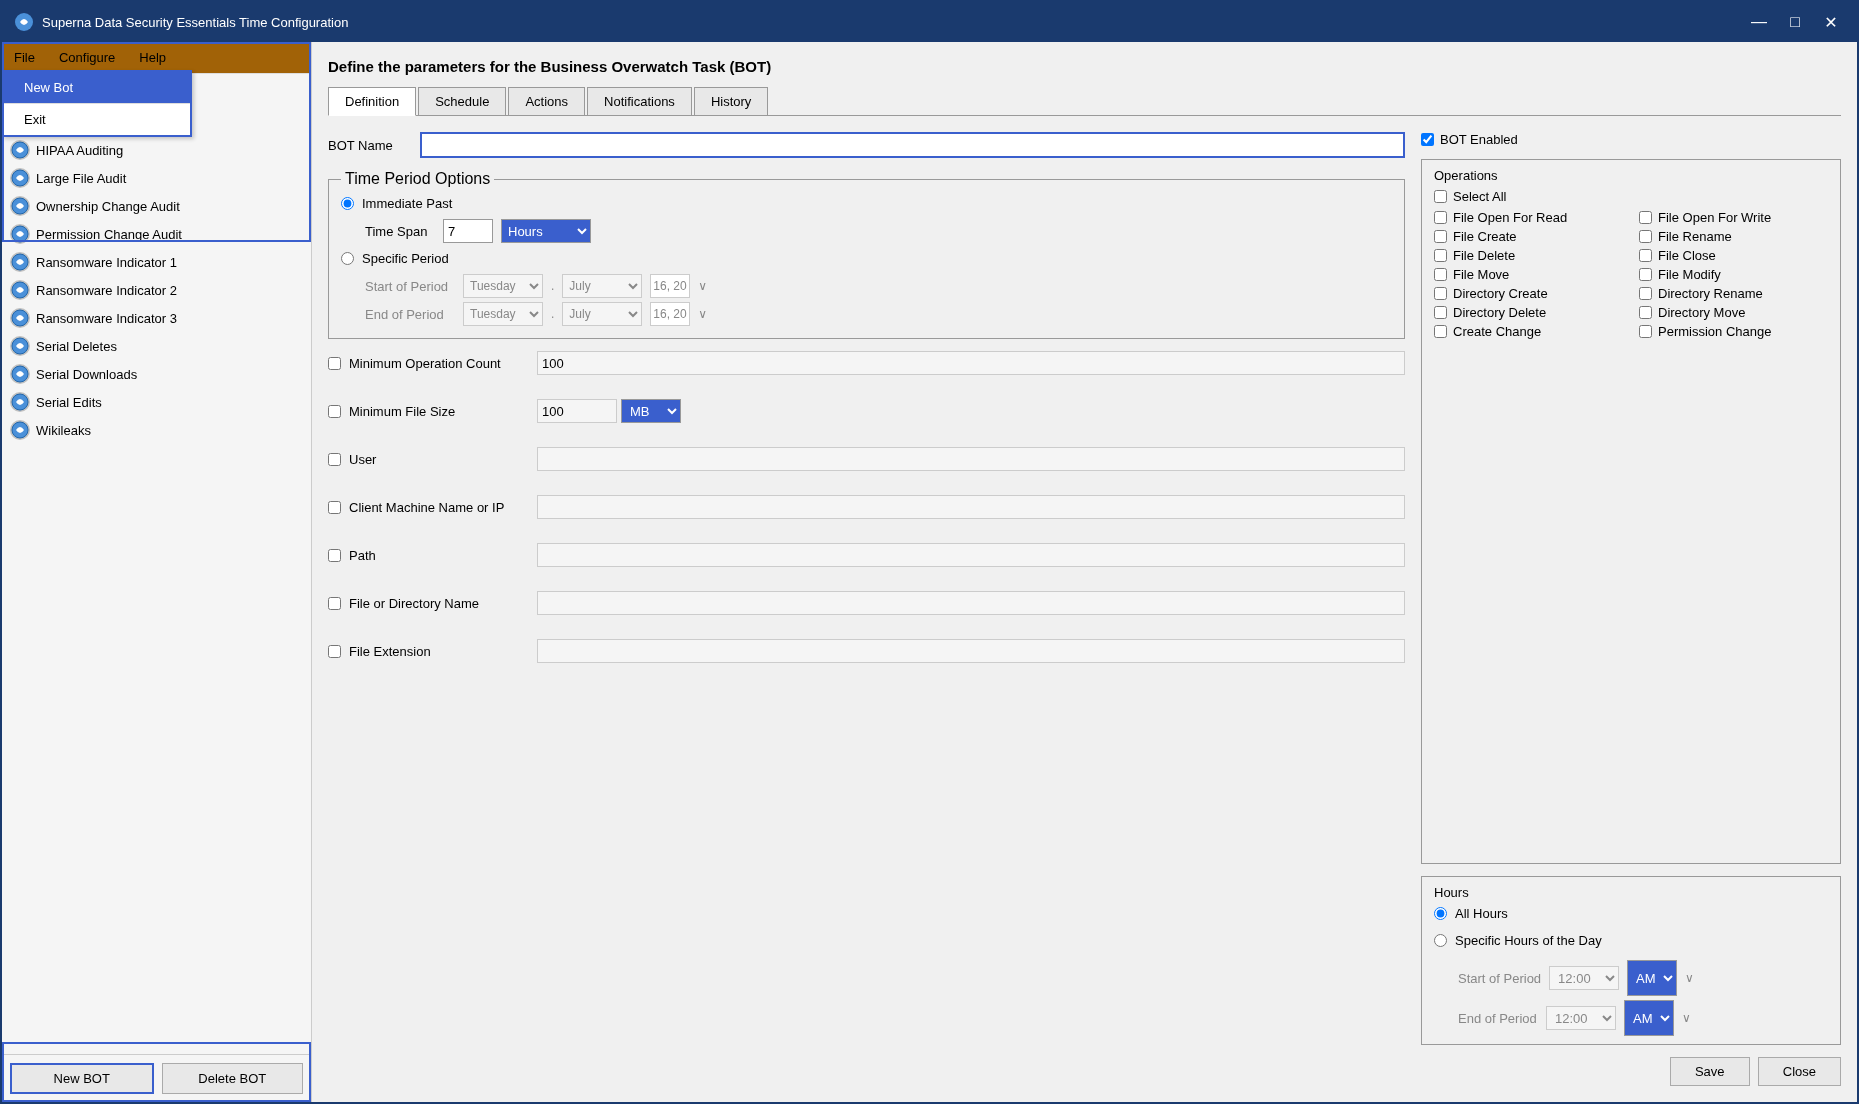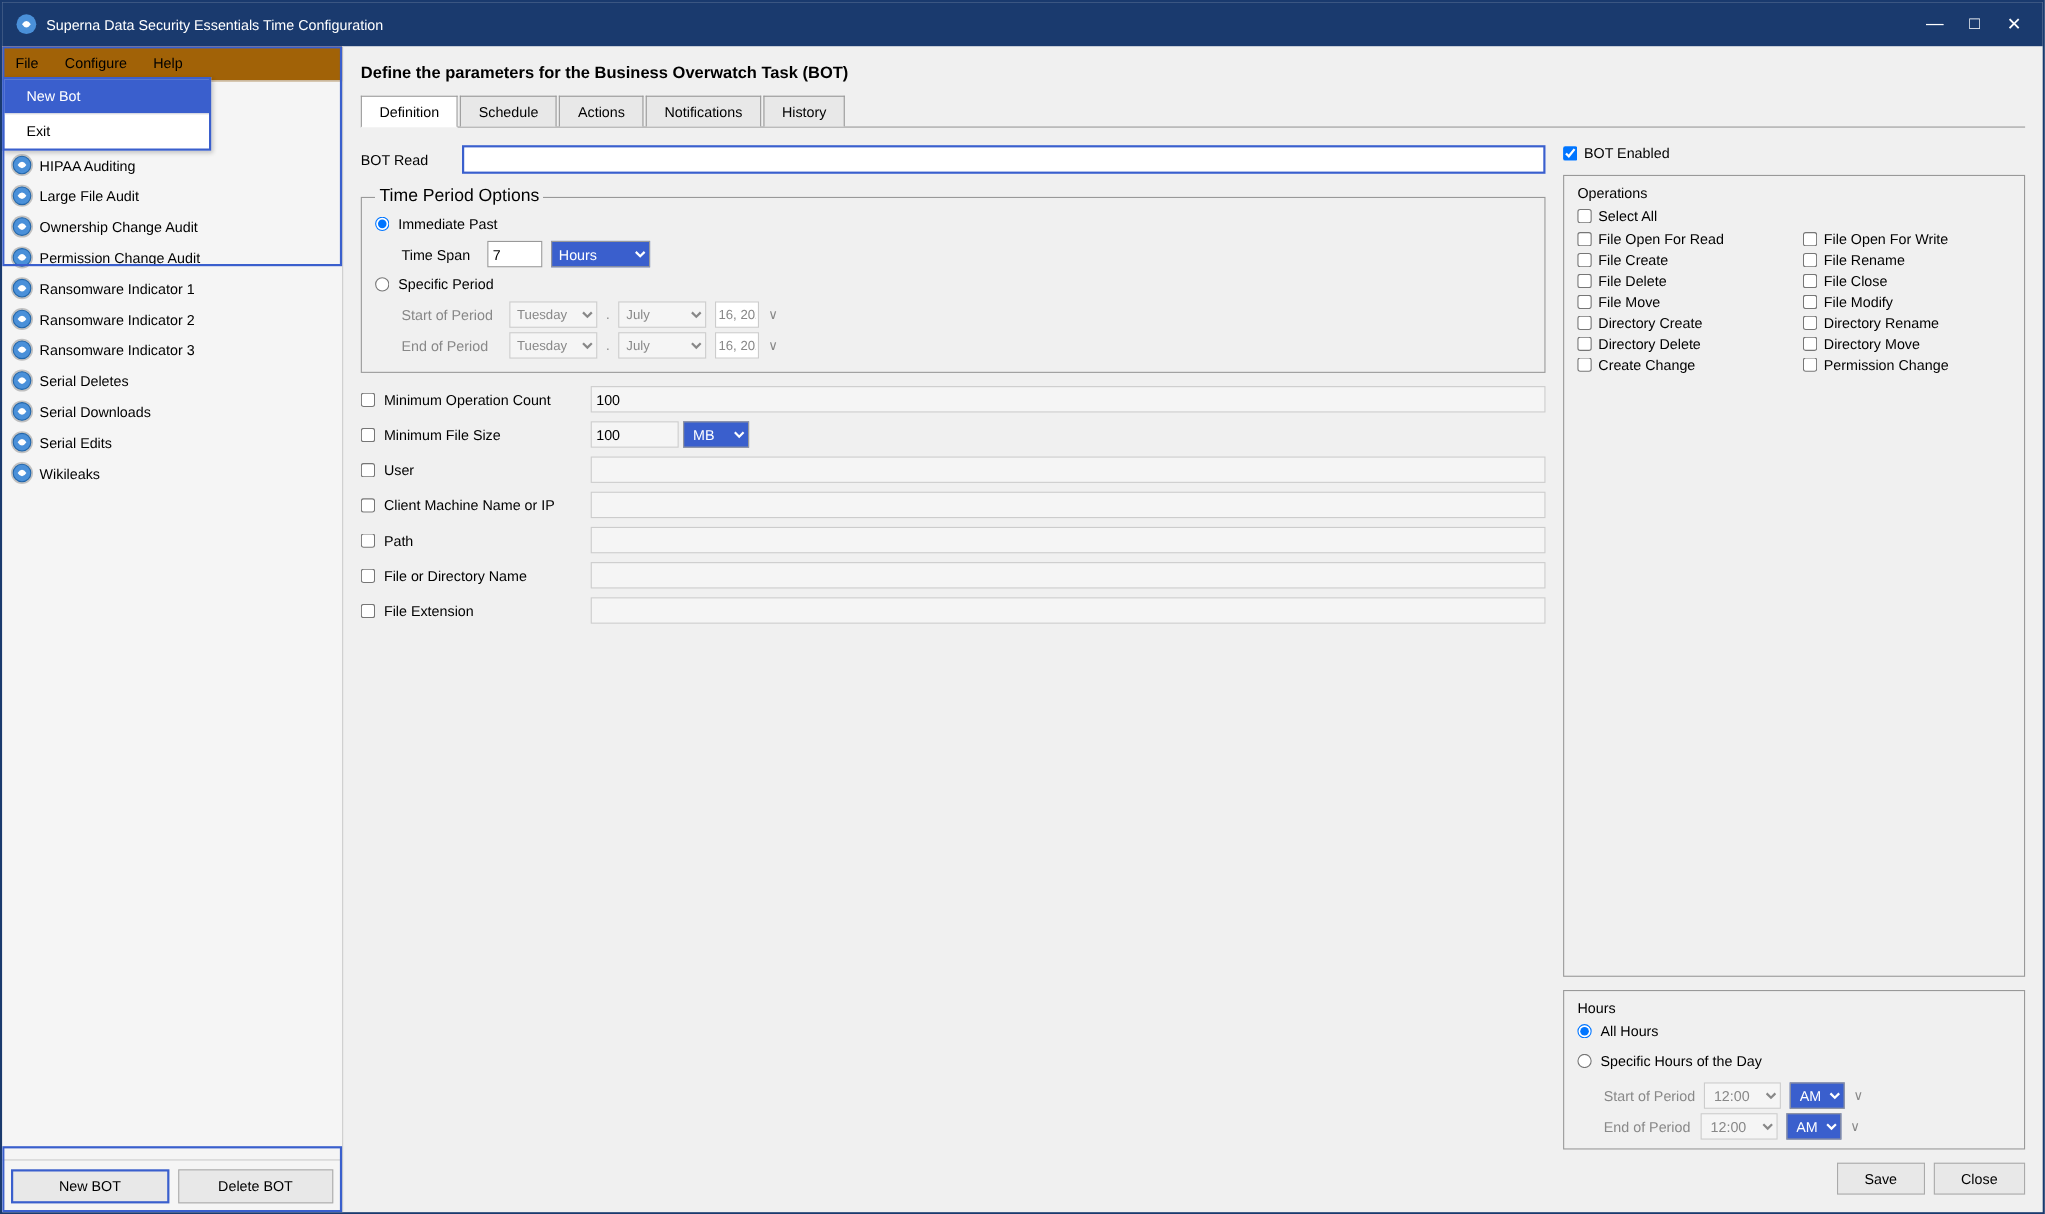--- a/index.html
+++ b/index.html
@@ -321,21 +321,21 @@
       border: 1px solid #ccc;
       padding: 0 2px;
       font-size: 12px;
       color: #888;
       text-align: center;
     }
 
     .filter-rows {
       display: flex;
       flex-direction: column;
-      gap: 8px;
+      gap: 24px;
     }
 
     .filter-row {
       display: flex;
       align-items: center;
       gap: 8px;
     }
 
     .filter-label {
       font-size: 13px;
@@ -458,21 +458,21 @@
       height: 24px;
       border: 1px solid #ccc;
       padding: 0 4px;
       font-size: 13px;
       background: #f5f5f5;
       color: #888;
       min-width: 70px;
     }
 
     .hours-ampm-select {
-      height: 24px;
+      height: 36px;
       border: 1px solid #999;
       padding: 0 4px;
       font-size: 13px;
       background: #3a5fcd;
       color: white;
       min-width: 50px;
     }
 
     
     .main-bottom {
@@ -682,21 +682,21 @@
         <div class="tab">Actions</div>
         <div class="tab">Notifications</div>
         <div class="tab">History</div>
       </div>
 
       <div class="form-section">
 
         <div class="form-left">
 
           <div class="bot-name-row">
-            <span class="bot-name-label">BOT Read</span>
+            <span class="bot-name-label">BOT Name</span>
             <input class="bot-name-input" type="text" value="" style="">
           </div>
 
           <fieldset class="fieldset-box">
             <legend class="fieldset-legend">Time Period Options</legend>
 
             <div class="radio-row">
               <input type="radio" name="timePeriod" id="immediatePast" checked="" style="">
               <label for="immediatePast">Immediate Past</label>
             </div>

